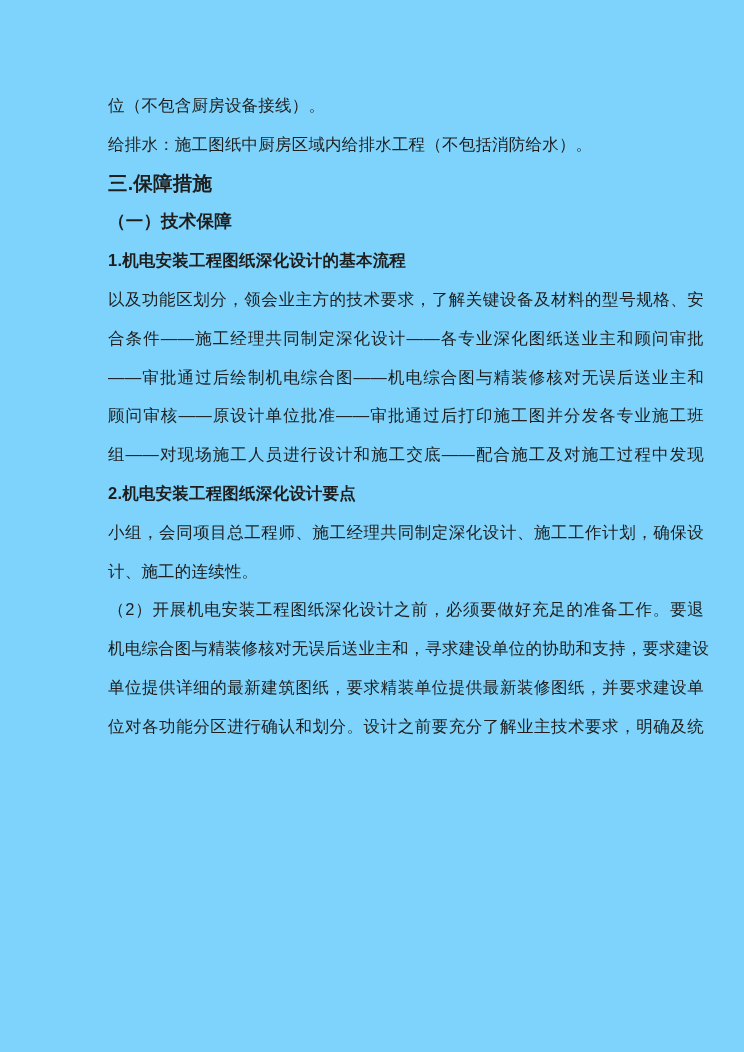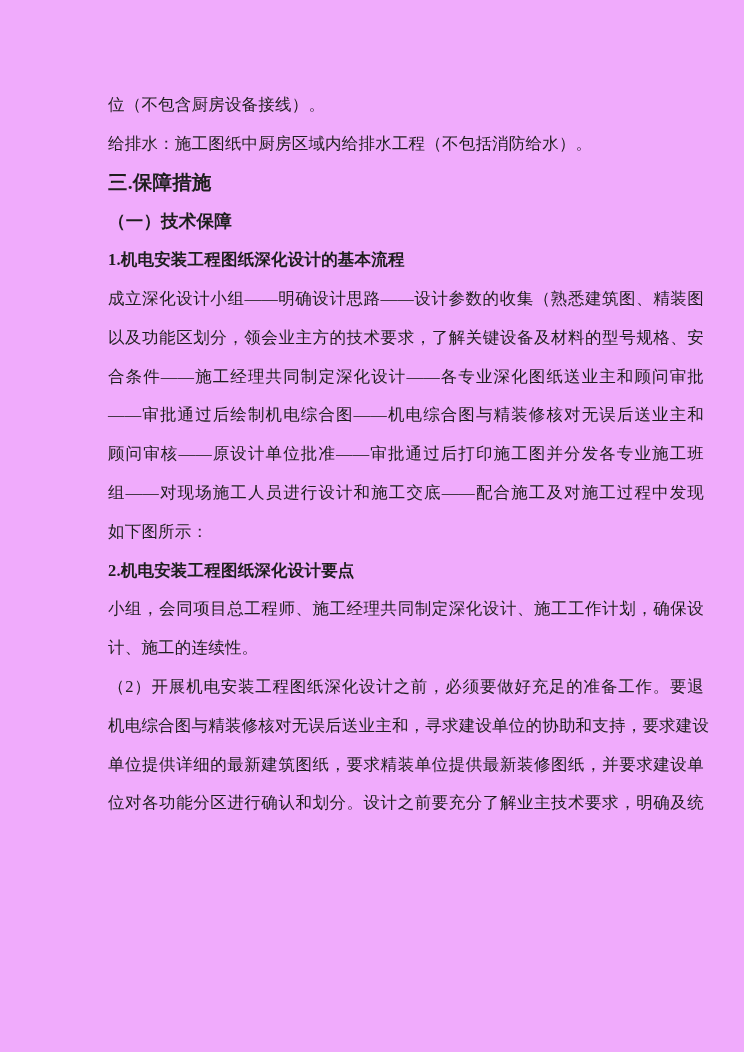--- a/index.html
+++ b/index.html
@@ -4,23 +4,23 @@
 <style>
   html, body {
     margin: 0;
     padding: 0;
     background: #ffffff;
   }
   .page {
     position: relative;
     width: 744px;
     height: 1052px;
-    background: #f0abfc;
+    background: #7dd3fc;
     overflow: hidden;
-    font-family: Liberation Serif, serif;
+    font-family: Liberation Sans, sans-serif;
     color: #1e1e1e;
   }
   .textblock {
     position: absolute;
     left: 108px;
     top: 86px;
     width: 596px;
   }
   .line {
     height: 38.8px;
@@ -58,27 +58,25 @@
 </head>
 <body>
 
 <div class="page">
   <div class="textblock">
     <div class="line end">位（不包含厨房设备接线）。</div>
     <div class="line end">给排水：施工图纸中厨房区域内给排水工程（不包括消防给水）。</div>
     <div class="line h1">三.保障措施</div>
     <div class="line h2">（一）技术保障</div>
     <div class="line h3">1.机电安装工程图纸深化设计的基本流程</div>
-    <div class="line">成立深化设计小组——明确设计思路——设计参数的收集（熟悉建筑图、精装图</div>
     <div class="line">以及功能区划分，领会业主方的技术要求，了解关键设备及材料的型号规格、安</div>
     <div class="line">合条件——施工经理共同制定深化设计——各专业深化图纸送业主和顾问审批</div>
     <div class="line">——审批通过后绘制机电综合图——机电综合图与精装修核对无误后送业主和</div>
     <div class="line">顾问审核——原设计单位批准——审批通过后打印施工图并分发各专业施工班</div>
     <div class="line">组——对现场施工人员进行设计和施工交底——配合施工及对施工过程中发现</div>
-    <div class="line end">如下图所示：</div>
     <div class="line h3">2.机电安装工程图纸深化设计要点</div>
     <div class="line">小组，会同项目总工程师、施工经理共同制定深化设计、施工工作计划，确保设</div>
     <div class="line end">计、施工的连续性。</div>
     <div class="line">（2）开展机电安装工程图纸深化设计之前，必须要做好充足的准备工作。要退</div>
     <div class="line">机电综合图与精装修核对无误后送业主和，寻求建设单位的协助和支持，要求建设</div>
     <div class="line">单位提供详细的最新建筑图纸，要求精装单位提供最新装修图纸，并要求建设单</div>
     <div class="line">位对各功能分区进行确认和划分。设计之前要充分了解业主技术要求，明确及统</div>
   </div>
 </div>
 

